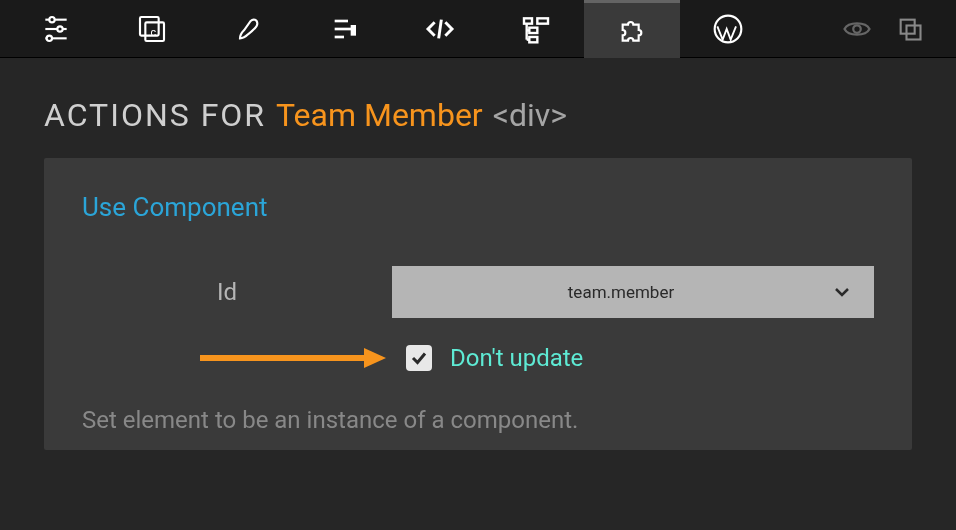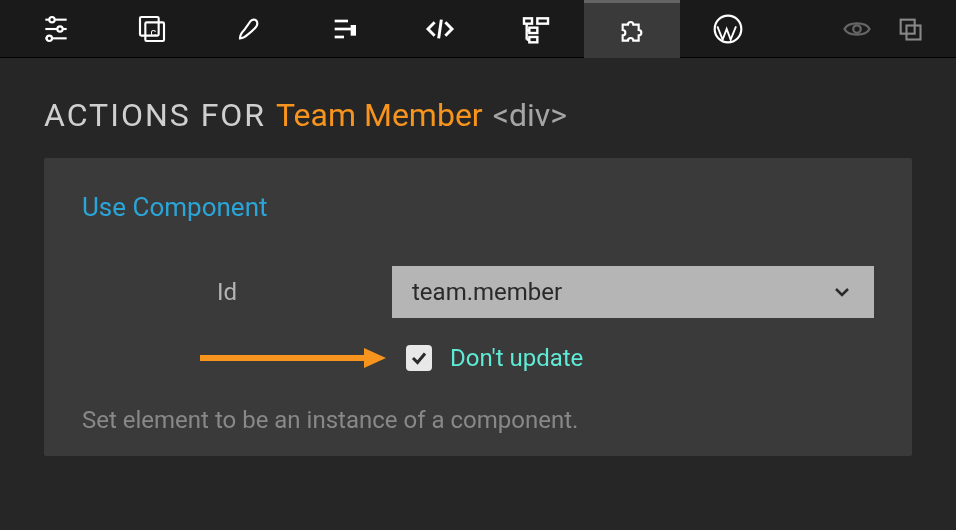--- a/index.html
+++ b/index.html
@@ -64,21 +64,21 @@
       letter-spacing: 0;
     }
     .title-tag {
       color: #a5a5a5;
       letter-spacing: 0;
     }
     .panel {
       margin: 0 44px;
       background: #3a3a3a;
       border-radius: 2px;
-      padding: 34px 38px 22px;
+      padding: 34px 38px 16px;
     }
     .panel-header {
       color: #2ba5d8;
       font-size: 26px;
       margin-bottom: 44px;
     }
     .form-row {
       display: flex;
       align-items: center;
       margin-bottom: 26px;
@@ -94,22 +94,23 @@
       flex: 1;
       position: relative;
       background: #b5b5b5;
       height: 52px;
       display: flex;
       align-items: center;
       padding: 0 20px;
     }
     .select-value {
       color: #2a2a2a;
-      font-size: 24px;
+      font-size: 17px;
       flex: 1;
+      text-align: center;
     }
     .select-chevron {
       color: #2a2a2a;
     }
     .checkbox-row {
       display: flex;
       align-items: center;
       margin-bottom: 34px;
     }
     .arrow-container {

